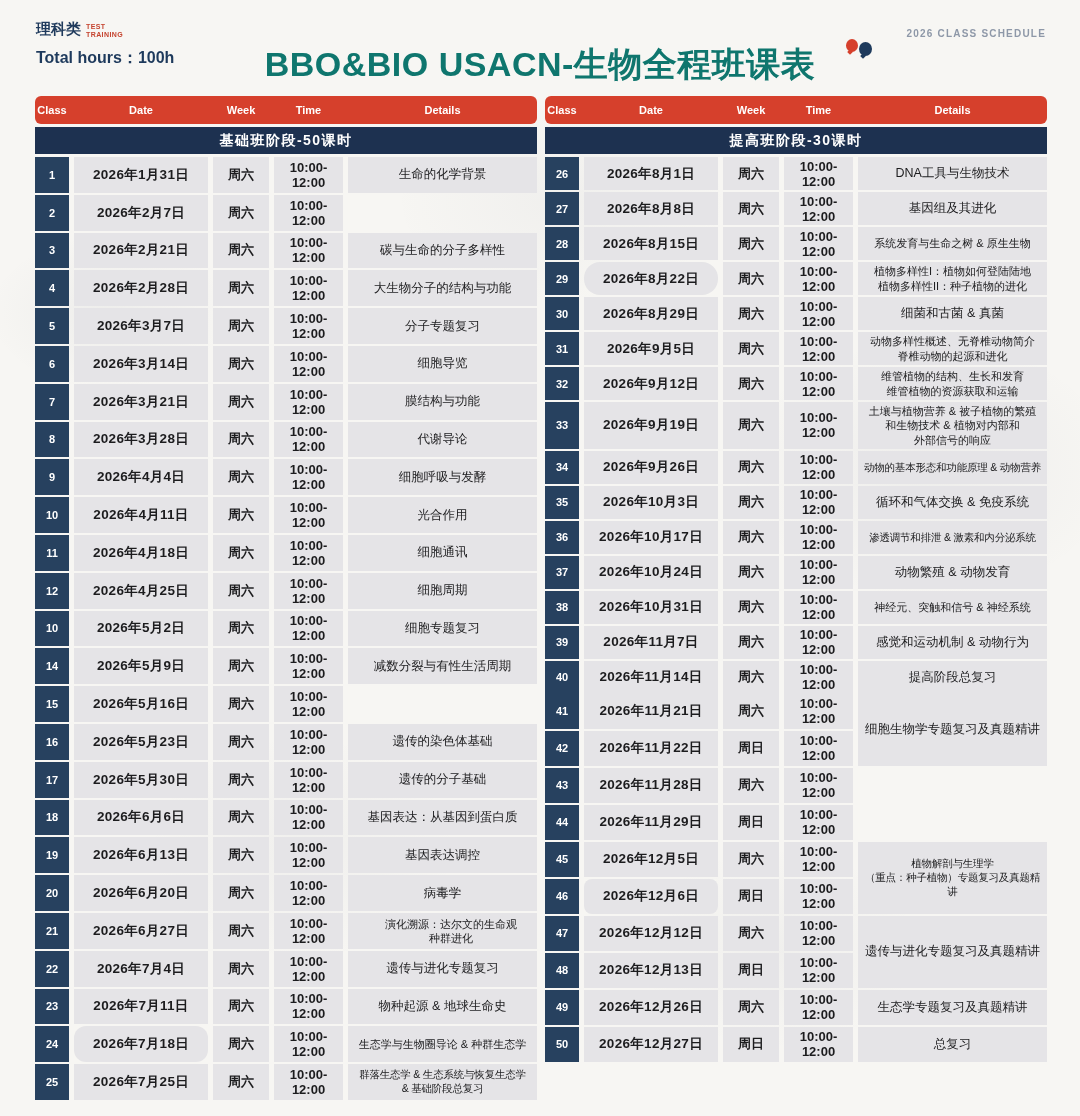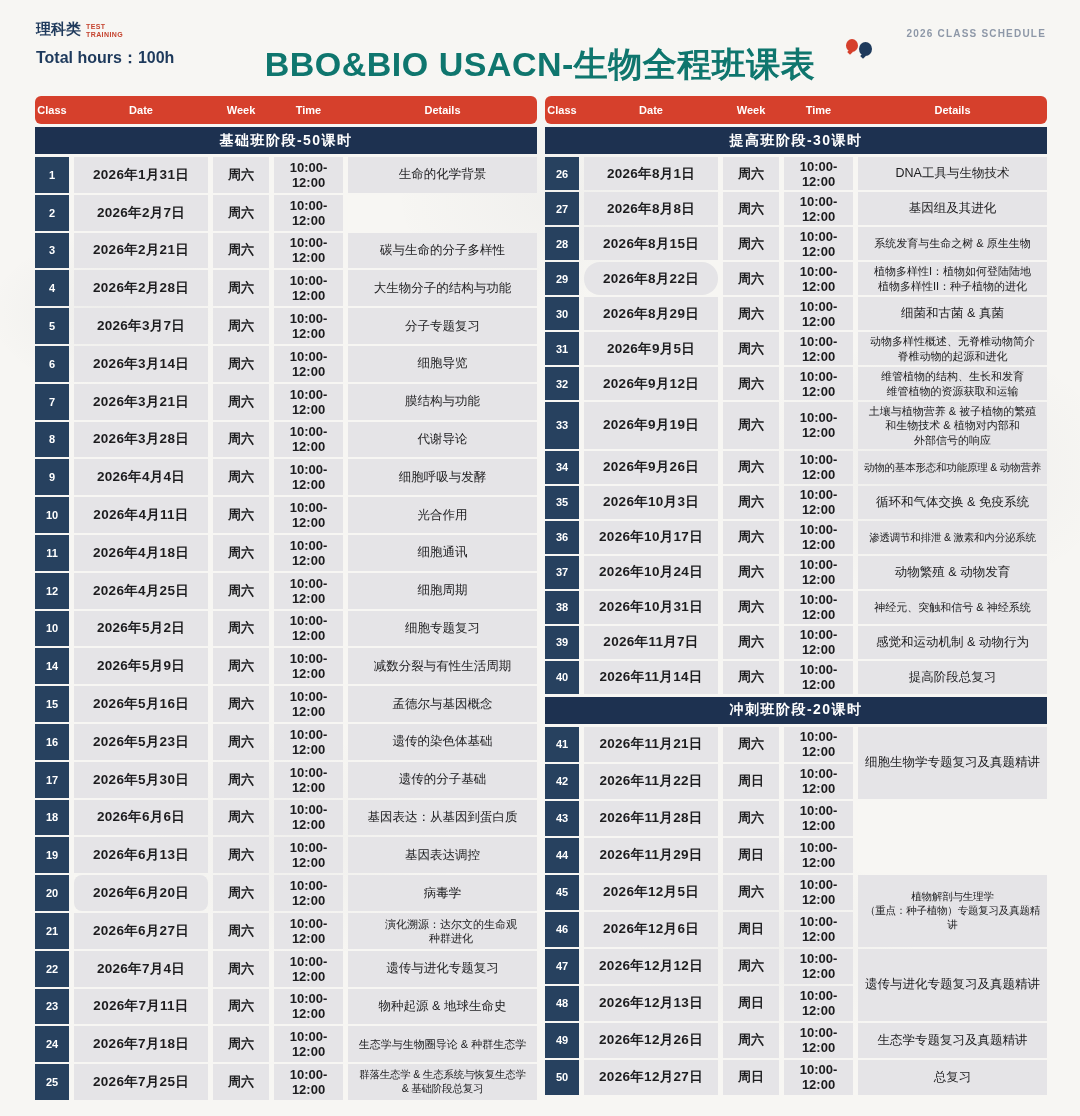--- a/index.html
+++ b/index.html
@@ -162,21 +162,20 @@
         <div class="cell details" style="grid-area: 13 / 5;">细胞专题复习</div>
         <div class="cell no" style="grid-area: 14 / 1;">14</div>
         <div class="cell date" style="grid-area: 14 / 2;">2026年5月9日</div>
         <div class="cell week" style="grid-area: 14 / 3;">周六</div>
         <div class="cell time" style="grid-area: 14 / 4;">10:00-12:00</div>
         <div class="cell details" style="grid-area: 14 / 5;">减数分裂与有性生活周期</div>
         <div class="cell no" style="grid-area: 15 / 1;">15</div>
         <div class="cell date" style="grid-area: 15 / 2;">2026年5月16日</div>
         <div class="cell week" style="grid-area: 15 / 3;">周六</div>
         <div class="cell time" style="grid-area: 15 / 4;">10:00-12:00</div>
-        <div class="cell details" style="grid-area: 15 / 5;">孟德尔与基因概念</div>
         <div class="cell no" style="grid-area: 16 / 1;">16</div>
         <div class="cell date" style="grid-area: 16 / 2;">2026年5月23日</div>
         <div class="cell week" style="grid-area: 16 / 3;">周六</div>
         <div class="cell time" style="grid-area: 16 / 4;">10:00-12:00</div>
         <div class="cell details" style="grid-area: 16 / 5;">遗传的染色体基础</div>
         <div class="cell no" style="grid-area: 17 / 1;">17</div>
         <div class="cell date" style="grid-area: 17 / 2;">2026年5月30日</div>
         <div class="cell week" style="grid-area: 17 / 3;">周六</div>
         <div class="cell time" style="grid-area: 17 / 4;">10:00-12:00</div>
         <div class="cell details" style="grid-area: 17 / 5;">遗传的分子基础</div>
@@ -184,42 +183,42 @@
         <div class="cell date" style="grid-area: 18 / 2;">2026年6月6日</div>
         <div class="cell week" style="grid-area: 18 / 3;">周六</div>
         <div class="cell time" style="grid-area: 18 / 4;">10:00-12:00</div>
         <div class="cell details" style="grid-area: 18 / 5;">基因表达：从基因到蛋白质</div>
         <div class="cell no" style="grid-area: 19 / 1;">19</div>
         <div class="cell date" style="grid-area: 19 / 2;">2026年6月13日</div>
         <div class="cell week" style="grid-area: 19 / 3;">周六</div>
         <div class="cell time" style="grid-area: 19 / 4;">10:00-12:00</div>
         <div class="cell details" style="grid-area: 19 / 5;">基因表达调控</div>
         <div class="cell no" style="grid-area: 20 / 1;">20</div>
-        <div class="cell date" style="grid-area: 20 / 2; border-radius: 8px;">2026年6月20日</div>
+        <div class="cell date" style="grid-area: 20 / 2;">2026年6月20日</div>
         <div class="cell week" style="grid-area: 20 / 3;">周六</div>
         <div class="cell time" style="grid-area: 20 / 4;">10:00-12:00</div>
         <div class="cell details" style="grid-area: 20 / 5;">病毒学</div>
         <div class="cell no" style="grid-area: 21 / 1;">21</div>
         <div class="cell date" style="grid-area: 21 / 2;">2026年6月27日</div>
         <div class="cell week" style="grid-area: 21 / 3;">周六</div>
         <div class="cell time" style="grid-area: 21 / 4;">10:00-12:00</div>
         <div class="cell details multiline" style="grid-area: 21 / 5; padding-left: 20px;">演化溯源：达尔文的生命观
 种群进化</div>
         <div class="cell no" style="grid-area: 22 / 1;">22</div>
         <div class="cell date" style="grid-area: 22 / 2;">2026年7月4日</div>
         <div class="cell week" style="grid-area: 22 / 3;">周六</div>
         <div class="cell time" style="grid-area: 22 / 4;">10:00-12:00</div>
         <div class="cell details" style="grid-area: 22 / 5;">遗传与进化专题复习</div>
         <div class="cell no" style="grid-area: 23 / 1;">23</div>
         <div class="cell date" style="grid-area: 23 / 2;">2026年7月11日</div>
         <div class="cell week" style="grid-area: 23 / 3;">周六</div>
         <div class="cell time" style="grid-area: 23 / 4;">10:00-12:00</div>
         <div class="cell details" style="grid-area: 23 / 5;">物种起源 &amp; 地球生命史</div>
         <div class="cell no" style="grid-area: 24 / 1;">24</div>
-        <div class="cell date" style="grid-area: 24 / 2;">2026年7月18日</div>
+        <div class="cell date" style="grid-area: 24 / 2; border-radius: 12px;">2026年7月18日</div>
         <div class="cell week" style="grid-area: 24 / 3;">周六</div>
         <div class="cell time" style="grid-area: 24 / 4;">10:00-12:00</div>
         <div class="cell details multiline" style="grid-area: 24 / 5;">生态学与生物圈导论 &amp; 种群生态学</div>
         <div class="cell no" style="grid-area: 25 / 1;">25</div>
         <div class="cell date" style="grid-area: 25 / 2;">2026年7月25日</div>
         <div class="cell week" style="grid-area: 25 / 3;">周六</div>
         <div class="cell time" style="grid-area: 25 / 4;">10:00-12:00</div>
         <div class="cell details multiline xlong" style="grid-area: 25 / 5;">群落生态学 &amp; 生态系统与恢复生态学
 &amp; 基础阶段总复习</div>
       </div>
@@ -308,21 +307,20 @@
         <div class="cell date" style="grid-area: 14 / 2;">2026年11月7日</div>
         <div class="cell week" style="grid-area: 14 / 3;">周六</div>
         <div class="cell time" style="grid-area: 14 / 4;">10:00-12:00</div>
         <div class="cell details" style="grid-area: 14 / 5;">感觉和运动机制 &amp; 动物行为</div>
         <div class="cell no" style="grid-area: 15 / 1;">40</div>
         <div class="cell date" style="grid-area: 15 / 2;">2026年11月14日</div>
         <div class="cell week" style="grid-area: 15 / 3;">周六</div>
         <div class="cell time" style="grid-area: 15 / 4;">10:00-12:00</div>
         <div class="cell details" style="grid-area: 15 / 5;">提高阶段总复习</div>
       </div>
-      <div class="section-bar">冲刺班阶段-20课时</div>
       <div class="grid s1">
         <div class="cell no" style="grid-area: 1 / 1;">41</div>
         <div class="cell date" style="grid-area: 1 / 2;">2026年11月21日</div>
         <div class="cell week" style="grid-area: 1 / 3;">周六</div>
         <div class="cell time" style="grid-area: 1 / 4;">10:00-12:00</div>
         <div class="cell details" style="grid-area: 1 / 5 / span 2;">细胞生物学专题复习及真题精讲</div>
         <div class="cell no" style="grid-area: 2 / 1;">42</div>
         <div class="cell date" style="grid-area: 2 / 2;">2026年11月22日</div>
         <div class="cell week" style="grid-area: 2 / 3;">周日</div>
         <div class="cell time" style="grid-area: 2 / 4;">10:00-12:00</div>
@@ -334,21 +332,21 @@
         <div class="cell date" style="grid-area: 4 / 2;">2026年11月29日</div>
         <div class="cell week" style="grid-area: 4 / 3;">周日</div>
         <div class="cell time" style="grid-area: 4 / 4;">10:00-12:00</div>
         <div class="cell no" style="grid-area: 5 / 1;">45</div>
         <div class="cell date" style="grid-area: 5 / 2;">2026年12月5日</div>
         <div class="cell week" style="grid-area: 5 / 3;">周六</div>
         <div class="cell time" style="grid-area: 5 / 4;">10:00-12:00</div>
         <div class="cell details multiline xlong" style="grid-area: 5 / 5 / span 2;">植物解剖与生理学
 （重点：种子植物）专题复习及真题精讲</div>
         <div class="cell no" style="grid-area: 6 / 1;">46</div>
-        <div class="cell date" style="grid-area: 6 / 2;">2026年12月6日</div>
+        <div class="cell date" style="grid-area: 6 / 2; border-radius: 8px;">2026年12月6日</div>
         <div class="cell week" style="grid-area: 6 / 3;">周日</div>
         <div class="cell time" style="grid-area: 6 / 4;">10:00-12:00</div>
         <div class="cell no" style="grid-area: 7 / 1;">47</div>
         <div class="cell date" style="grid-area: 7 / 2;">2026年12月12日</div>
         <div class="cell week" style="grid-area: 7 / 3;">周六</div>
         <div class="cell time" style="grid-area: 7 / 4;">10:00-12:00</div>
         <div class="cell details" style="grid-area: 7 / 5 / span 2;">遗传与进化专题复习及真题精讲</div>
         <div class="cell no" style="grid-area: 8 / 1;">48</div>
         <div class="cell date" style="grid-area: 8 / 2;">2026年12月13日</div>
         <div class="cell week" style="grid-area: 8 / 3;">周日</div>

